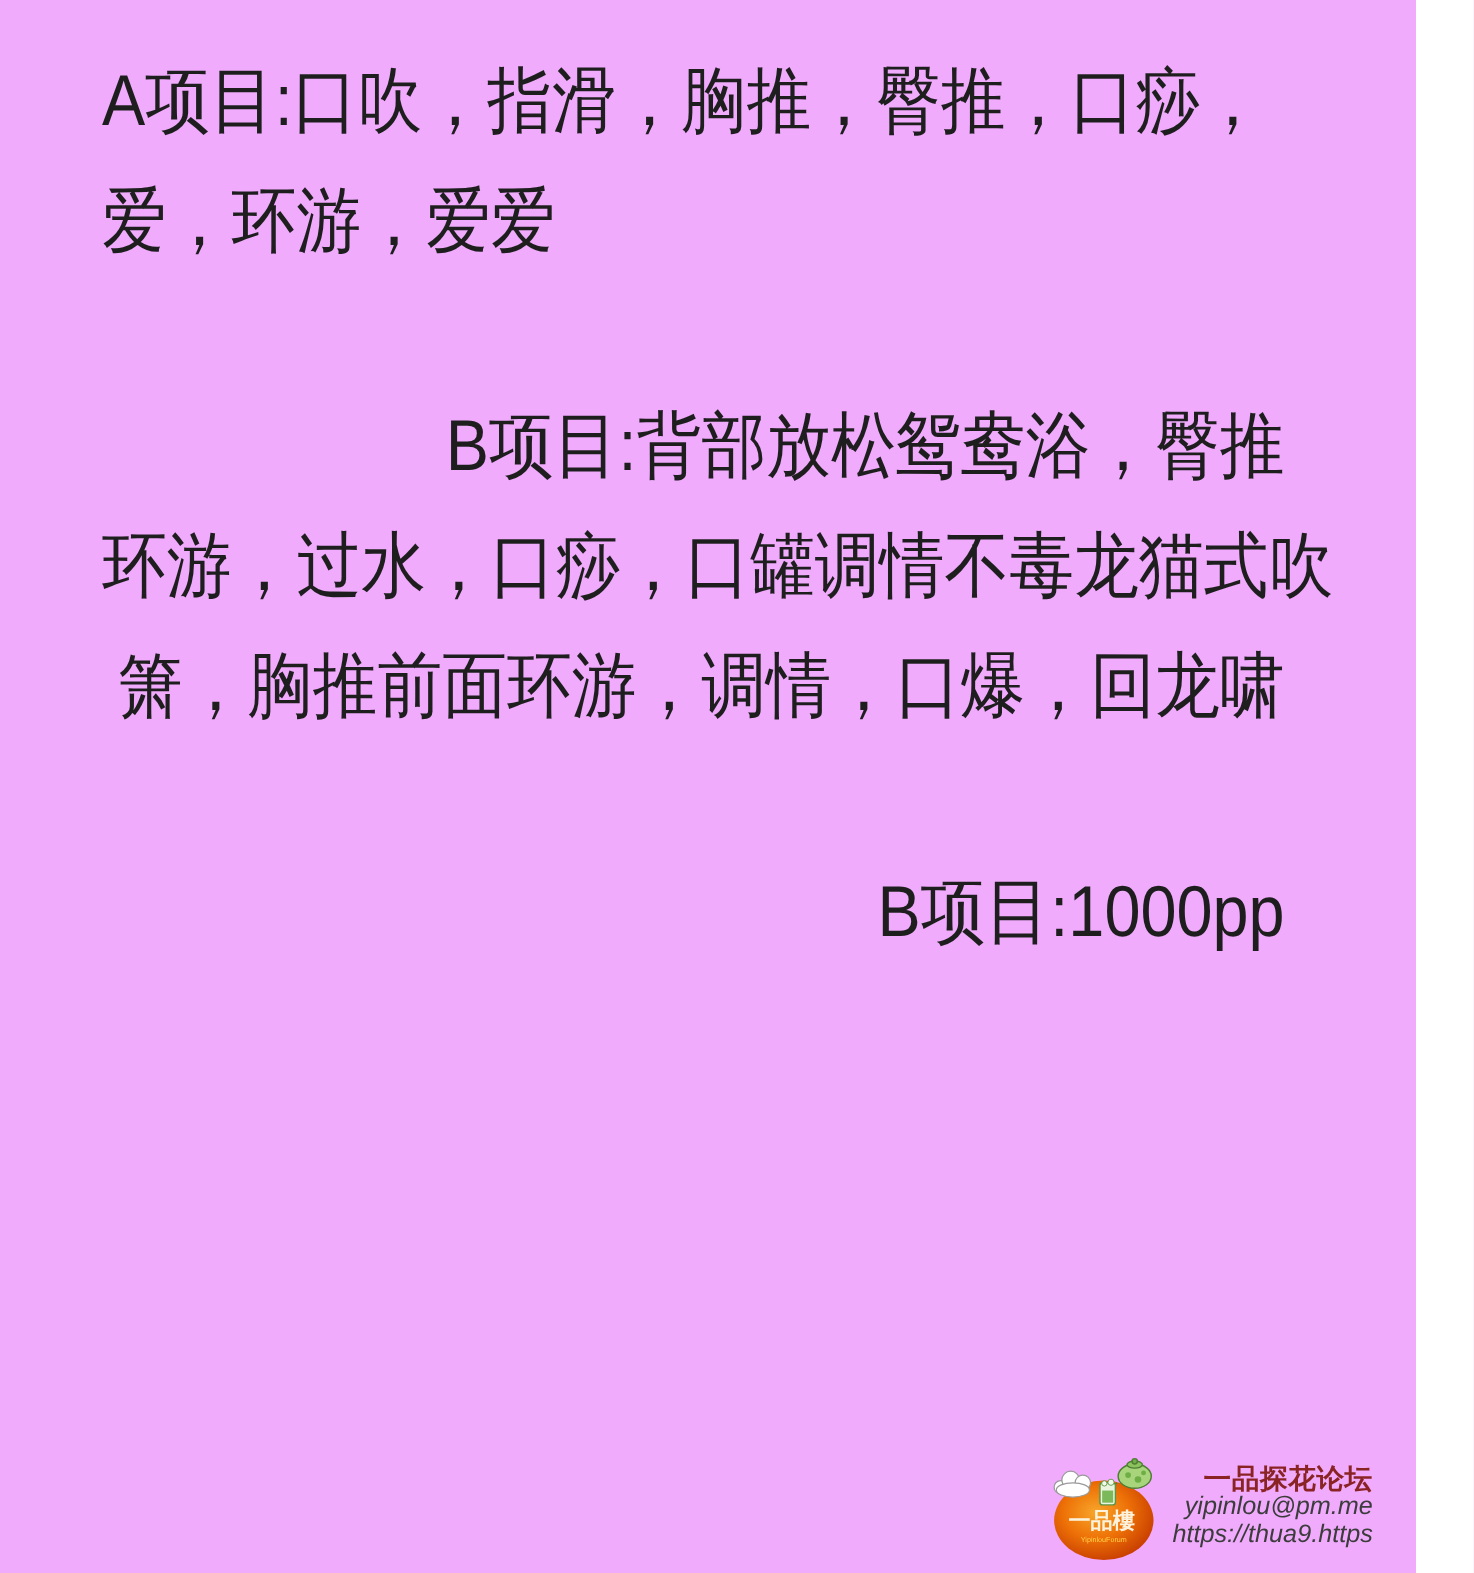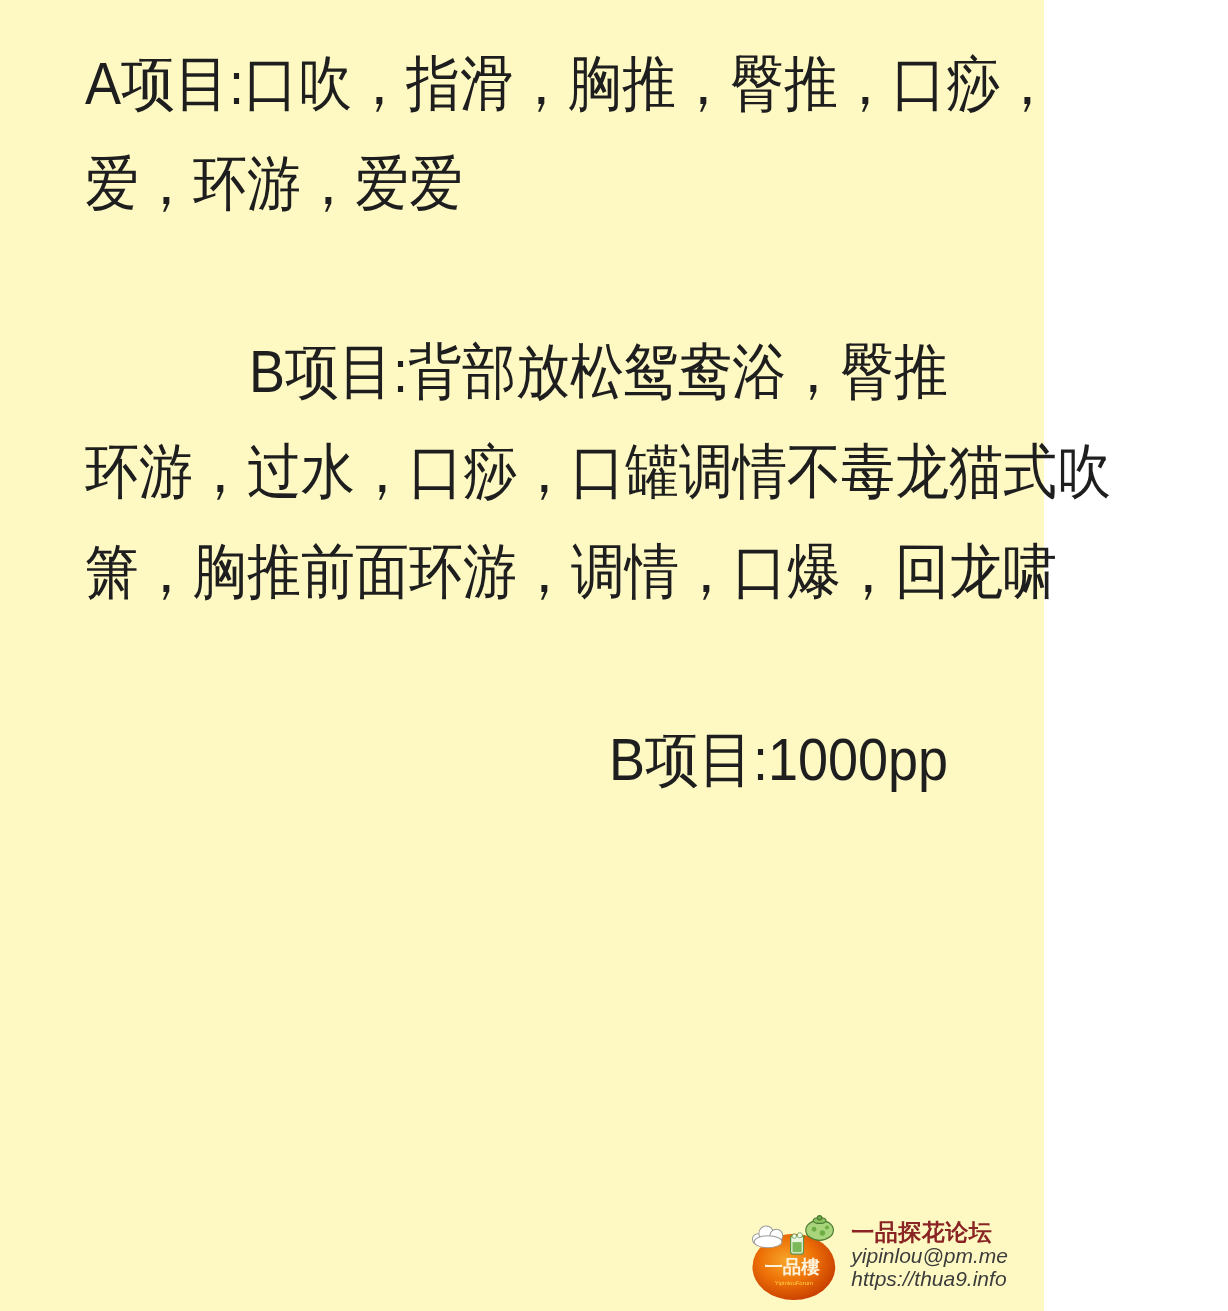--- a/index.html
+++ b/index.html
@@ -5,23 +5,23 @@
   * { margin: 0; padding: 0; box-sizing: border-box; }
   html, body {
     width: 1228px;
     height: 1311px;
     background: #ffffff;
     font-family: "Liberation Sans", sans-serif;
     overflow: hidden;
   }
   .page {
     position: relative;
-    width: 1044px;
+    width: 1180px;
     height: 1311px;
-    background: #fef9c3;
+    background: #f0abfc;
   }
   .doc {
     position: absolute;
     top: 34px;
     left: 85px;
     right: 0;
     color: #1e1e1e;
   }
   .para + .para { margin-top: 88px; text-align: right; }
   .line {
@@ -43,20 +43,21 @@
   }
   .logo {
     width: 92px;
     height: 94px;
     flex: 0 0 auto;
   }
   .wm-text {
     display: flex;
     flex-direction: column;
     justify-content: center;
+    align-items: flex-end;
   }
   .wm-title {
     font-size: 23px;
     font-weight: bold;
     line-height: 24px;
     letter-spacing: 0.5px;
   }
   .wm-line {
     font-size: 21px;
     line-height: 23.5px;
@@ -126,18 +127,18 @@
         <circle cx="58.5" cy="29.5" r="2.8" fill="#f3faeb" stroke="#5c9440" stroke-width="0.8"></circle>
       </g>
 
       <text x="50" y="71" text-anchor="middle" font-size="20" font-weight="bold" fill="#fdf3dc" font-family="Liberation Sans, sans-serif">一品樓</text>
       <text x="52" y="84" text-anchor="middle" font-size="6.5" fill="#ffd24a" font-family="Liberation Sans, sans-serif">YipinlouForum</text>
     </svg>
 
     <div class="wm-text">
       <div class="wm-title" style="color:#8a2424;">一品探花论坛</div>
       <div class="wm-line" style="color:#3c3c3c;">yipinlou@pm.me</div>
-      <div class="wm-line" style="color:#3c3c3c;">https://thua9.info</div>
+      <div class="wm-line" style="color:#3c3c3c;">https://thua9.https</div>
     </div>
 
   </div>
 
 </div>
 
 </body></html>

